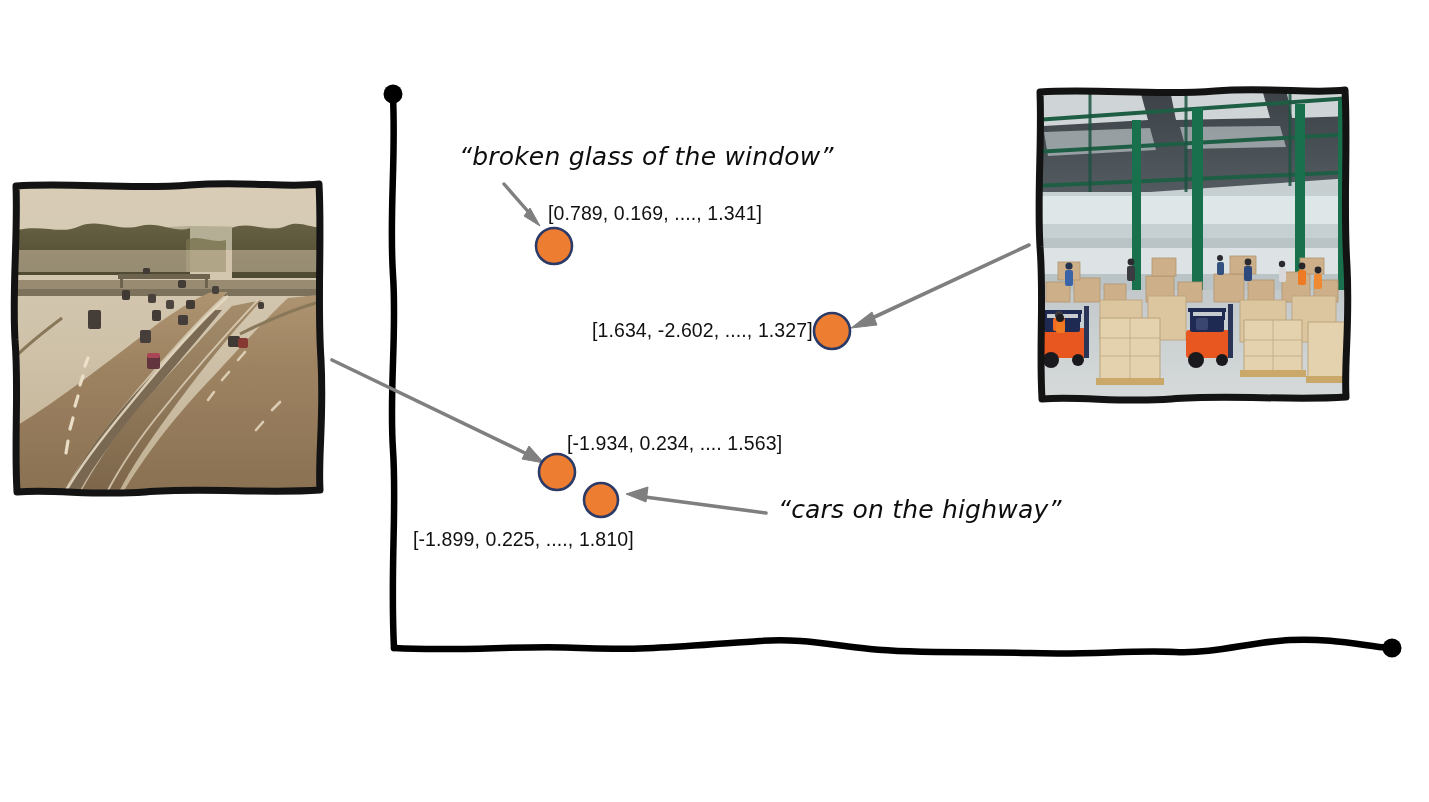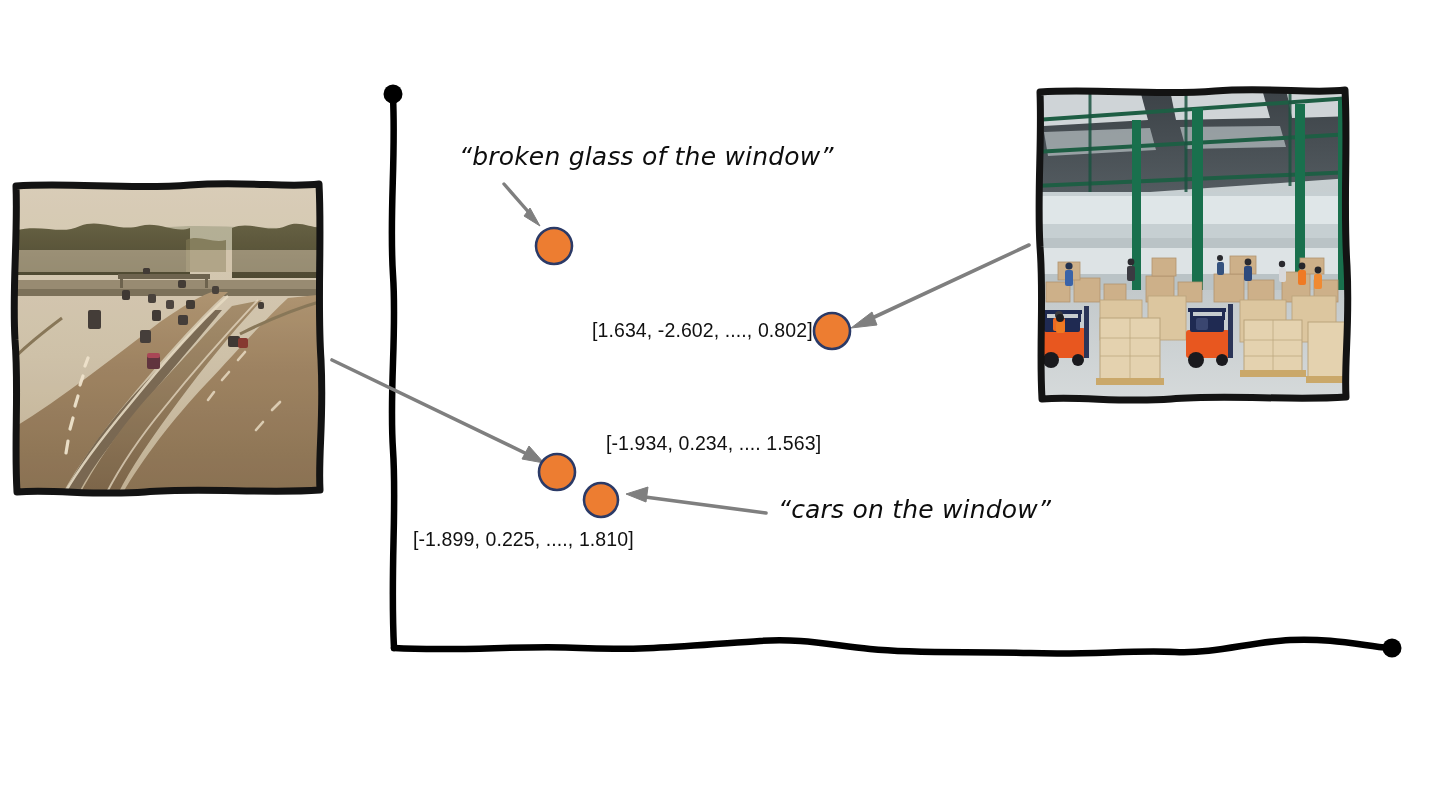--- a/index.html
+++ b/index.html
@@ -348,22 +348,23 @@
     <g>
       <circle cx="554" cy="246" r="18" fill="#ed7d31" stroke="#2b3a67" stroke-width="2.6"></circle>
       <circle cx="832" cy="331" r="18" fill="#ed7d31" stroke="#2b3a67" stroke-width="2.6"></circle>
       <circle cx="557" cy="472" r="18" fill="#ed7d31" stroke="#2b3a67" stroke-width="2.6"></circle>
       <circle cx="601" cy="500" r="17" fill="#ed7d31" stroke="#2b3a67" stroke-width="2.6"></circle>
     </g>
   </svg>
 
   <div class="caption" style="left:459px; top:142px;">“broken glass of the window”</div>
 
-
-  <div class="vec-label" style="left:592px; top:319px;">[1.634, -2.602, ...., 0.802]</div>
-
-  <div class="vec-label" style="left:567px; top:432px;margin-left:39px;">[-1.934, 0.234, .... 1.563]</div>
+  <div class="vec-label" style="left:548px; top:202px;">[0.789, 0.169, ...., 1.341]</div>
+
+  <div class="vec-label" style="left:592px; top:319px;">[1.634, -2.602, ...., 1.327]</div>
+
+  <div class="vec-label" style="left:567px; top:432px;">[-1.934, 0.234, .... 1.563]</div>
 
   <div class="vec-label" style="left:413px; top:528px;">[-1.899, 0.225, ...., 1.810]</div>
 
-  <div class="caption" style="left:778px; top:495px;">“cars on the window”</div>
+  <div class="caption" style="left:778px; top:495px;">“cars on the highway”</div>
 
 </div>
 
 </body></html>

